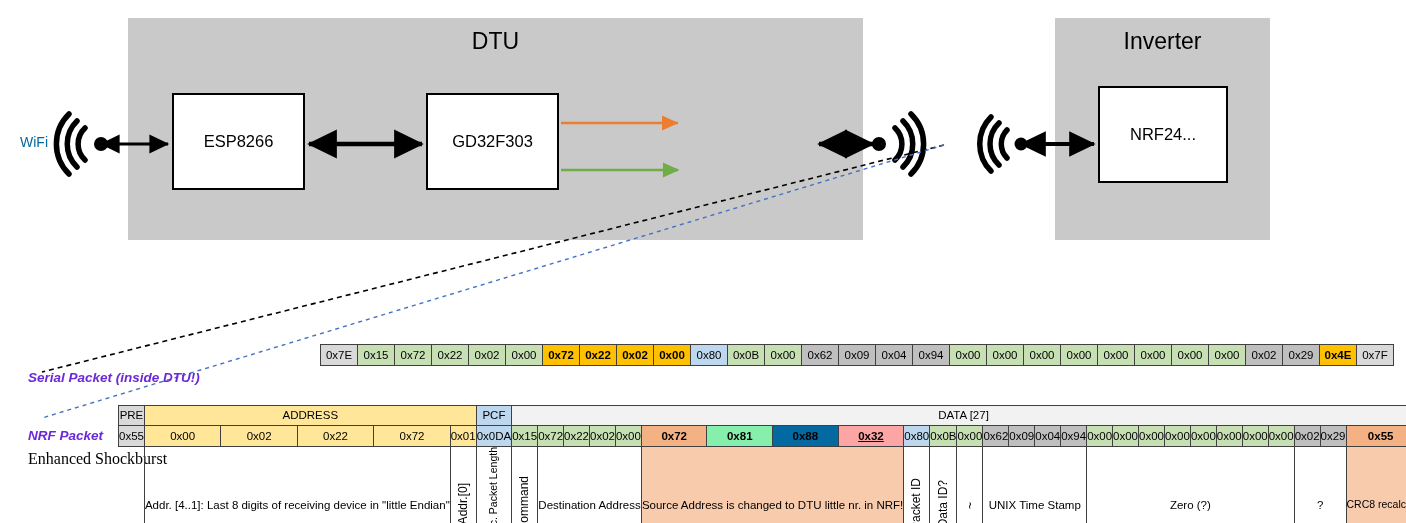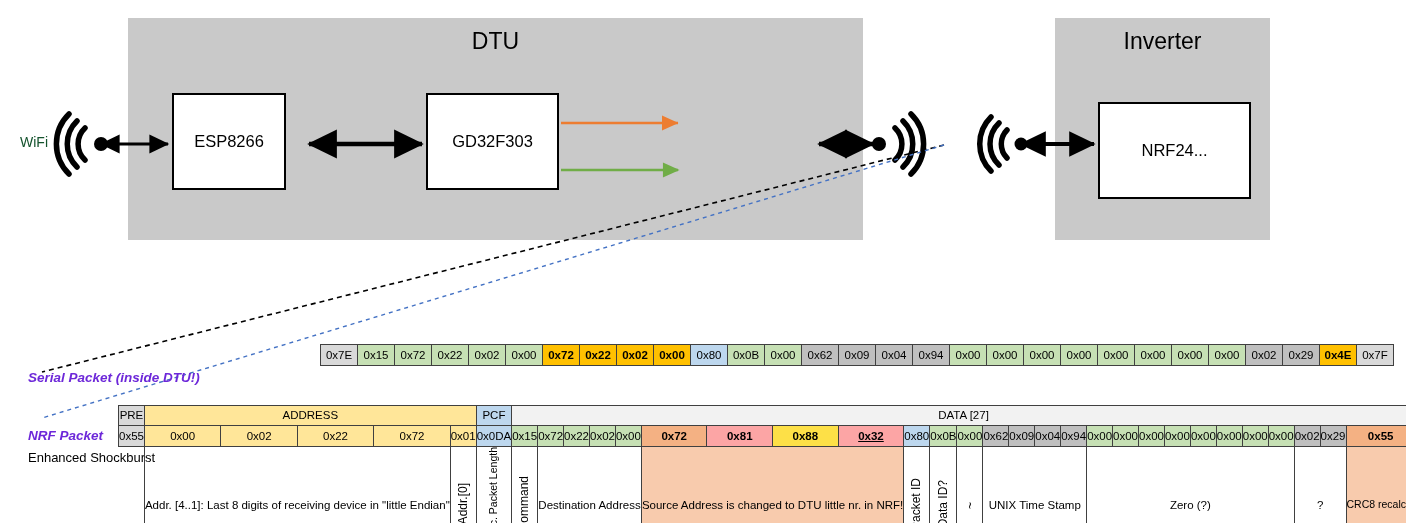--- a/index.html
+++ b/index.html
@@ -19,34 +19,34 @@
   .grayblock .gb-title {
     position:absolute; left:0; right:0; top:10px;
     text-align:center; font-size:23px; color:#000;
   }
   .chip {
     position:absolute; background:#ffffff; border:2.5px solid #000;
     display:flex; align-items:center; justify-content:center;
     font-size:16.5px; color:#000;
   }
   .wifi-label {
-    position:absolute; font-size:14px; color:#14532d;text-align:right;
+    position:absolute; font-size:14px; color:#0369a1;text-align:right;
   }
   svg.overlay {
     position:absolute; left:0; top:0; width:1406px; height:523px;
     pointer-events:none;
   }
 
   
   .rowlabel {
     position:absolute; font-style:italic; font-weight:bold;
     font-size:13.5px; color:#6d28d9; white-space:nowrap;
   }
   .sublabel {
-    position:absolute; font-size:13px; color:#000; white-space:nowrap;
+    position:absolute; font-size:16px; color:#000; white-space:nowrap;font-family:Liberation Serif, serif;
   }
   .tbl { position:absolute; border-collapse:collapse; }
   .tbl td {
     border:1px solid #404040;
     font-size:11.5px; color:#000;
     text-align:center; vertical-align:middle;
     padding:0; line-height:1.05;
     white-space:nowrap;
   }
   .hdr { font-size:12px; }
@@ -70,27 +70,27 @@
 <div id="stage">
 
   <div class="grayblock" style="left:128px; top:18px; width:735px; height:222px;">
     <div class="gb-title">DTU</div>
   </div>
 
   <div class="grayblock" style="left:1055px; top:18px; width:215px; height:222px;">
     <div class="gb-title">Inverter</div>
   </div>
 
-  <div class="chip" style="left:172px; top:93px; width:114px; height:97px;">
+  <div class="chip" style="left:172px; top:93px; width:133px; height:97px;">
     <span>ESP8266</span>
   </div>
   <div class="chip" style="left:426px; top:93px; width:133px; height:97px;">
     <span>GD32F303</span>
   </div>
-  <div class="chip" style="left:1098px; top:102px; width:153px; height:97px;">
+  <div class="chip" style="left:1098px; top:86px; width:130px; height:97px;">
     <span>NRF24...</span>
   </div>
 
   <div class="wifi-label" style="left:20px; top:134px;">WiFi</div>
 
   <svg class="overlay" viewBox="0 0 1406 523">
     <defs>
       <marker id="ahB" markerWidth="7" markerHeight="7" refX="6.2" refY="3.5" orient="auto">
         <path d="M0,0.3 L6.6,3.5 L0,6.7 z" fill="#000"></path>
       </marker>
@@ -200,22 +200,22 @@
       <td style="background:#FFE699;">0x72</td>
       <td style="background:#FFE699;margin-top:38px;">0x01</td>
       <td style="background:#BDD7EE; width:40px;">0x0DA</td>
 
       <td style="background: rgb(198, 224, 180); width: 37px;">0x15</td>
           <td style="background: rgb(198, 224, 180); width: 37px;">0x72</td>
           <td style="background: rgb(198, 224, 180); width: 37px;">0x22</td>
           <td style="background: rgb(198, 224, 180); width: 37px;">0x02</td>
           <td style="background: rgb(198, 224, 180); width: 37px;">0x00</td>
           <td class="b" style="background: rgb(244, 177, 131); width: 37px;">0x72</td>
-          <td class="b" style="background: #fca5a5; width: 37px;">0x81</td>
-          <td class="b" style="background: #fde047; width: 37px;">0x88</td>
+          <td class="b" style="background: #86efac; width: 37px;">0x81</td>
+          <td class="b" style="background: #0369a1; width: 37px;">0x88</td>
           <td class="b" style="background: #fca5a5; width: 37px; text-decoration: underline;">0x32</td>
           <td style="background: rgb(189, 215, 238); width: 37px;">0x80</td>
           <td style="background: rgb(198, 224, 180); width: 37px;">0x0B</td>
           <td style="background: rgb(198, 224, 180); width: 37px;">0x00</td>
           <td style="background: rgb(191, 191, 191); width: 37px;">0x62</td>
           <td style="background: rgb(191, 191, 191); width: 37px;">0x09</td>
           <td style="background: rgb(191, 191, 191); width: 37px;">0x04</td>
           <td style="background: rgb(191, 191, 191); width: 37px;">0x94</td>
           <td style="background: rgb(198, 224, 180); width: 37px;">0x00</td>
           <td style="background: rgb(198, 224, 180); width: 37px;">0x00</td>

